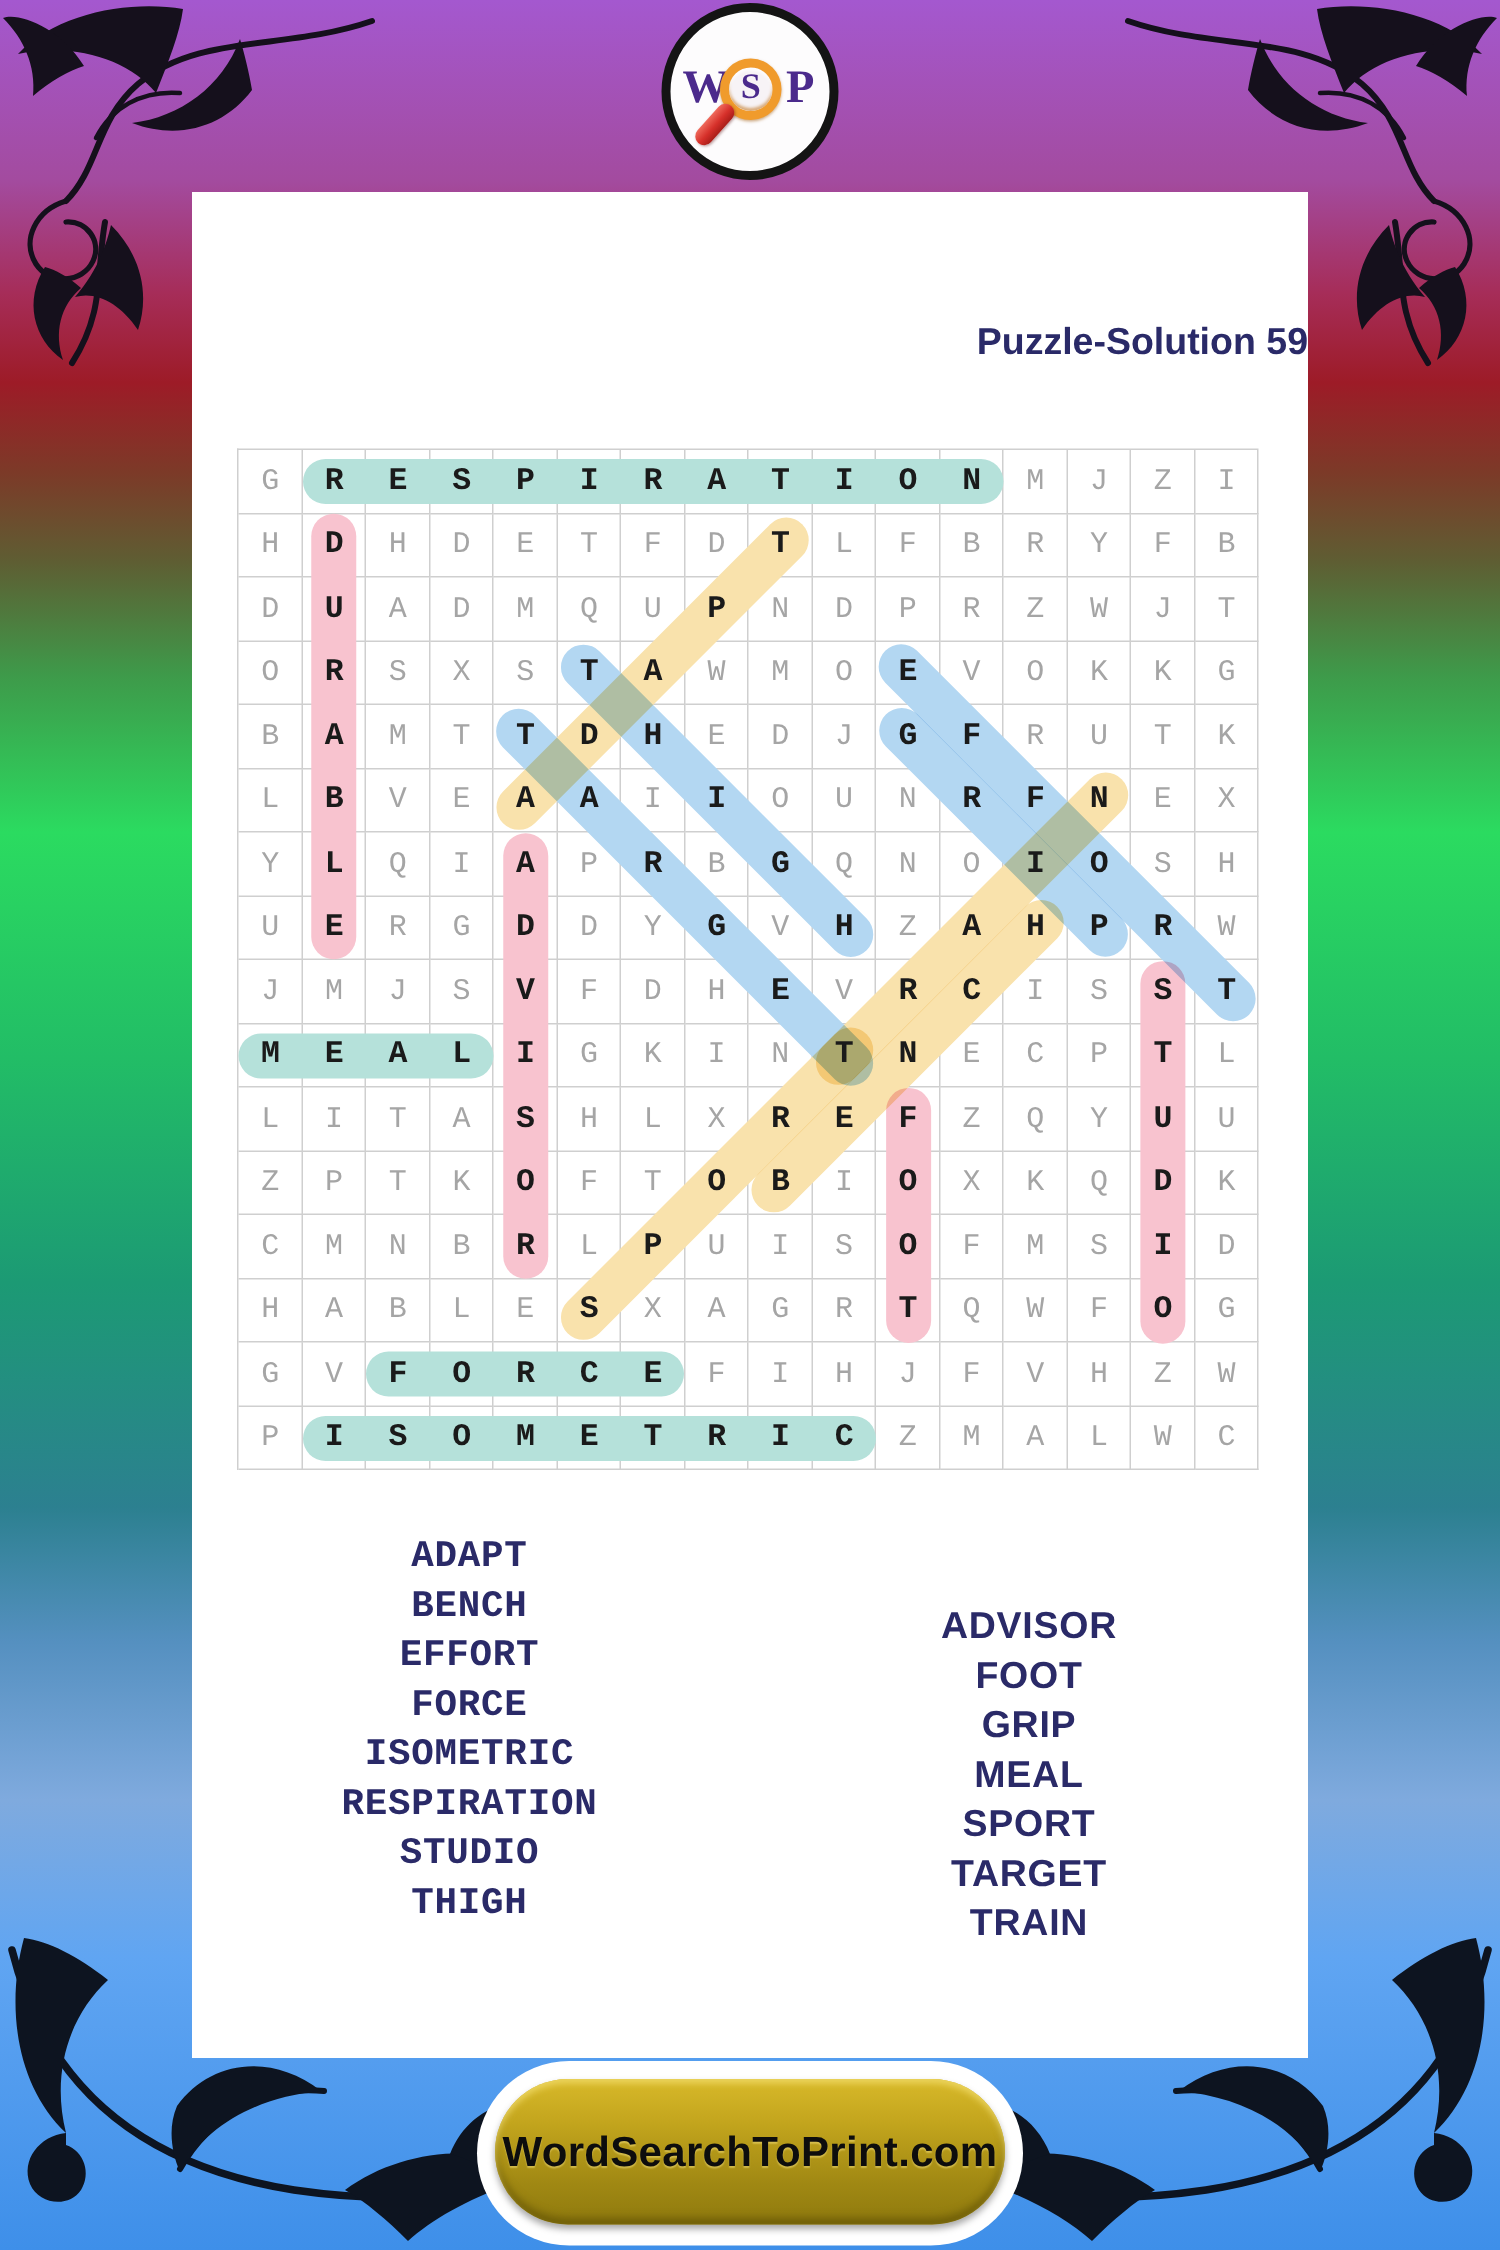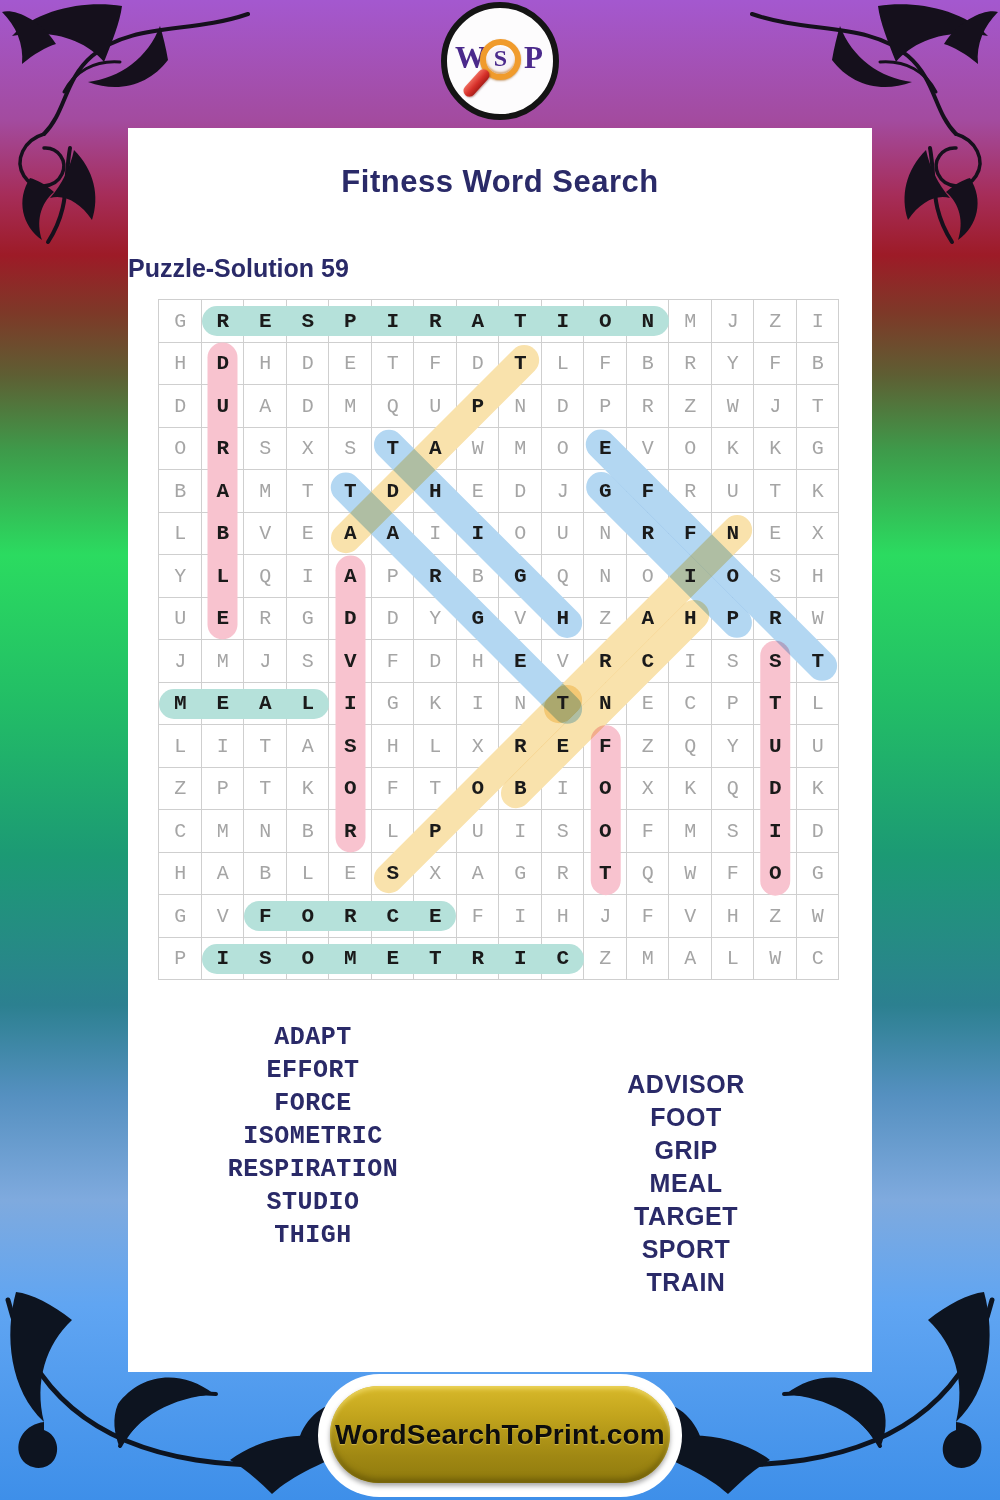--- a/index.html
+++ b/index.html
@@ -30,22 +30,22 @@
     font-family:"Liberation Serif",serif;font-weight:bold;font-size:24px;color:#4b2a8c;}
   .mag-handle{position:absolute;left:13px;top:69px;width:33px;height:12px;border-radius:7px;
     transform:rotate(-48deg);
     background:linear-gradient(180deg,#ef6a5c 0%,#d6302a 55%,#a81d18 100%);
     box-shadow:0 1px 2px rgba(80,0,0,.4);}
 
   
   .card{position:absolute;left:128px;top:128px;width:744px;height:1244px;background:#ffffff;z-index:2;}
   .title{position:absolute;left:0;top:36px;width:100%;text-align:center;
     font-size:31px;font-weight:bold;color:#2a2a68;letter-spacing:.5px;}
-  .subtitle{position:absolute;left:0;top:86px;width:100%;text-align:left;
-    font-size:25px;font-weight:bold;color:#2a2a68;margin-top:40px;}
+  .subtitle{position:absolute;left:0;top:86px;width:100%;text-align:right;
+    font-size:25px;font-weight:bold;color:#2a2a68;}
 
   
   .grid{position:absolute;left:30px;top:171px;width:680px;height:680px;
     border-top:1px solid #cfcfcf;border-left:1px solid #cfcfcf;}
   .gl-layer,.pill-layer,.lt-layer{position:absolute;left:0;top:0;width:680px;height:680px;}
   .gl-layer{display:grid;grid-template-columns:repeat(16,42.5px);grid-template-rows:repeat(16,42.5px);}
   .gl-layer .cell{border-right:1px solid #cfcfcf;border-bottom:1px solid #cfcfcf;}
   .pill-layer{isolation:isolate;}
   .pill{position:absolute;height:30px;border-radius:15px;mix-blend-mode:multiply;}
   .lt-layer{display:grid;grid-template-columns:repeat(16,42.5px);grid-template-rows:repeat(16,42.5px);}
@@ -136,21 +136,20 @@
   <div class="logo">
     <span class="ltr lw">W</span>
     <div class="mag-ring">
       <span class="ls">S</span>
     </div>
     <div class="mag-handle"></div>
     <span class="ltr lp">P</span>
   </div>
 
   <div class="card">
-    <div class="title">Fitness Word Search</div>
     <div class="subtitle">Puzzle-Solution 59</div>
 
     <div class="grid">
       <div class="gl-layer" id="gl-layer">
           <div class="cell"></div>
           <div class="cell"></div>
           <div class="cell"></div>
           <div class="cell"></div>
           <div class="cell"></div>
           <div class="cell"></div>
@@ -678,34 +677,35 @@
           <div class="lcell">M</div>
           <div class="lcell">A</div>
           <div class="lcell">L</div>
           <div class="lcell">W</div>
           <div class="lcell">C</div>
         </div>
     </div>
 
     <div class="wordcol left" id="wordcol-left">
         <div>ADAPT</div>
+        <div>BENCH</div>
         <div>EFFORT</div>
         <div>FORCE</div>
         <div>ISOMETRIC</div>
         <div>RESPIRATION</div>
         <div>STUDIO</div>
         <div>THIGH</div>
       </div>
     <div class="wordcol right" id="wordcol-right">
         <div>ADVISOR</div>
         <div>FOOT</div>
         <div>GRIP</div>
         <div>MEAL</div>
+        <div>SPORT</div>
         <div>TARGET</div>
-        <div>SPORT</div>
         <div>TRAIN</div>
       </div>
   </div>
 
   <div class="footer-outer">
     <div class="footer-btn">
       <span>WordSearchToPrint.com</span>
     </div>
   </div>
 

